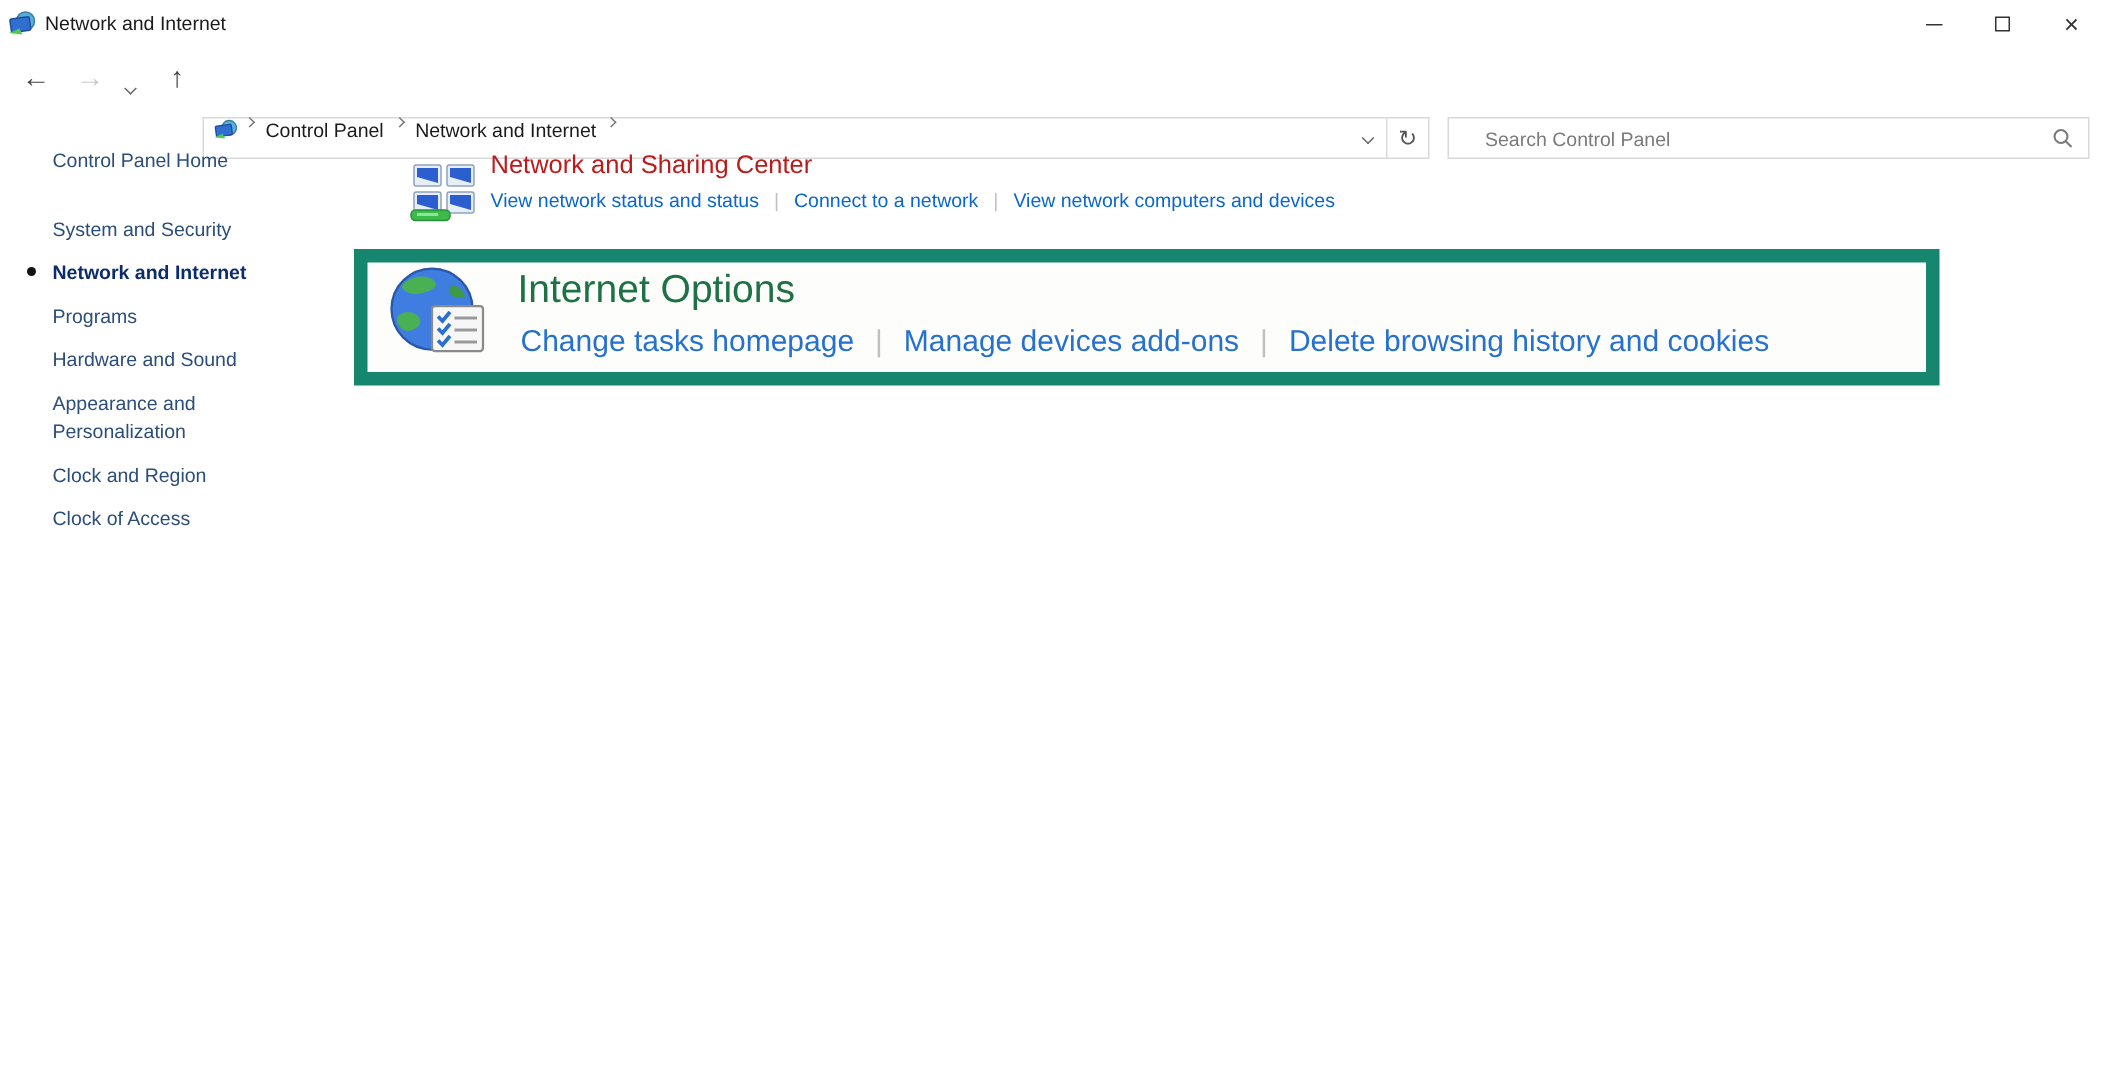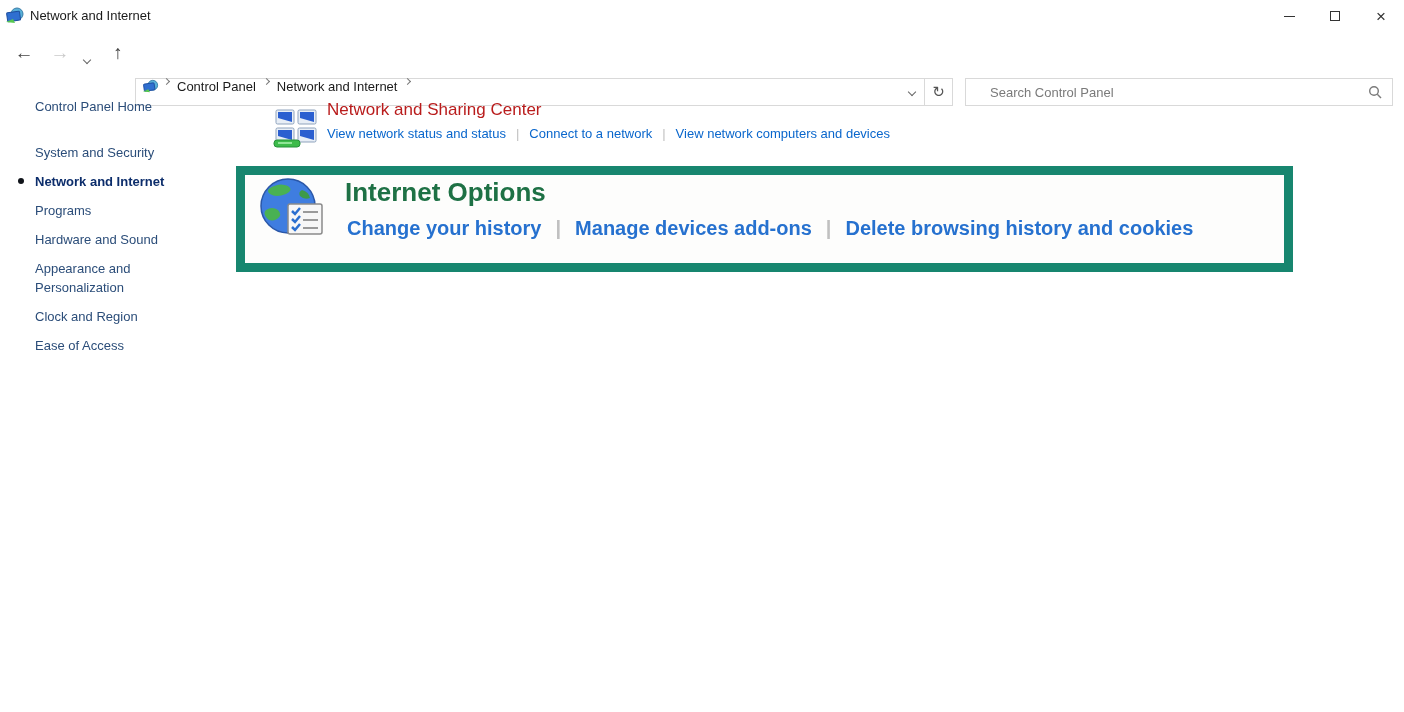--- a/index.html
+++ b/index.html
@@ -52,22 +52,22 @@
 
   
   .section-nsc { position:absolute; left:272px; top:100px; }
   .nsc-icon { position:absolute; left:0; top:2px; width:48px; height:48px; }
   .nsc-body { margin-left:55px; }
   .sec-title { font-size:17px; color:#b91c1c; cursor:pointer; }
   .sec-links { margin-top:6px; font-size:13px; color:#0966CC; white-space:nowrap; }
   .sec-links .lnk { cursor:pointer; }
   .sep { color:#c0c0c0; margin:0 10px; }
 
-  .highlight-box { position:absolute; left:236px; top:166px; width:1057px; height:106px;
-                   border:9px solid #17866F; background:#fdfdfc;font-weight:bold; }
+  .highlight-box { position:absolute; left:236px; top:166px; width:1057px; height:91px;
+                   border:9px solid #17866F; background:#fdfdfc; }
   .io-icon { position:absolute; left:13px; top:1px; width:68px; height:68px; }
   .io-title { position:absolute; left:100px; top:2px; font-size:26px; color:#1E7145; cursor:pointer; }
   .io-links { position:absolute; left:102px; top:42px; font-size:20px; color:#2671CF; white-space:nowrap; }
   .io-links .lnk { cursor:pointer; }
   .io-links .sep { margin:0 14px; }
 </style>
 </head>
 <body>
 
 <div class="titlebar">
@@ -128,21 +128,21 @@
   <div class="sb-home">Control Panel Home</div>
   <div class="sb-item">System and Security</div>
   <div class="sb-item active">
     <span class="sb-bullet"></span>
     <span>Network and Internet</span>
   </div>
   <div class="sb-item">Programs</div>
   <div class="sb-item">Hardware and Sound</div>
   <div class="sb-item">Appearance and Personalization</div>
   <div class="sb-item">Clock and Region</div>
-  <div class="sb-item">Ease of Access</div>
+  <div class="sb-item">Clock of Access</div>
 </div>
 
 <div class="section-nsc">
   <svg class="nsc-icon" viewBox="0 0 48 48">
     <g stroke="#8fa3bd" stroke-width="1">
       <rect x="4" y="8" width="18" height="14" rx="1.5" fill="#e8eef6"></rect>
       <rect x="26" y="8" width="18" height="14" rx="1.5" fill="#e8eef6"></rect>
       <rect x="4" y="26" width="18" height="14" rx="1.5" fill="#e8eef6"></rect>
       <rect x="26" y="26" width="18" height="14" rx="1.5" fill="#e8eef6"></rect>
     </g>
@@ -175,15 +175,15 @@
       <path d="M34 51 l3 3 l5 -6"></path>
     </g>
     <g stroke="#9a9a9a" stroke-width="2">
       <line x1="45" y1="36" x2="60" y2="36"></line>
       <line x1="45" y1="44" x2="60" y2="44"></line>
       <line x1="45" y1="52" x2="60" y2="52"></line>
     </g>
   </svg>
   <div class="io-title">Internet Options</div>
   <div class="io-links">
-    <span class="lnk">Change your history</span><span class="sep">|</span><span class="lnk">Manage devices add-ons</span><span class="sep">|</span><span class="lnk">Delete browsing history and cookies</span>
+    <span class="lnk">Change tasks homepage</span><span class="sep">|</span><span class="lnk">Manage devices add-ons</span><span class="sep">|</span><span class="lnk">Delete browsing history and cookies</span>
   </div>
 </div>
 
 </body></html>

